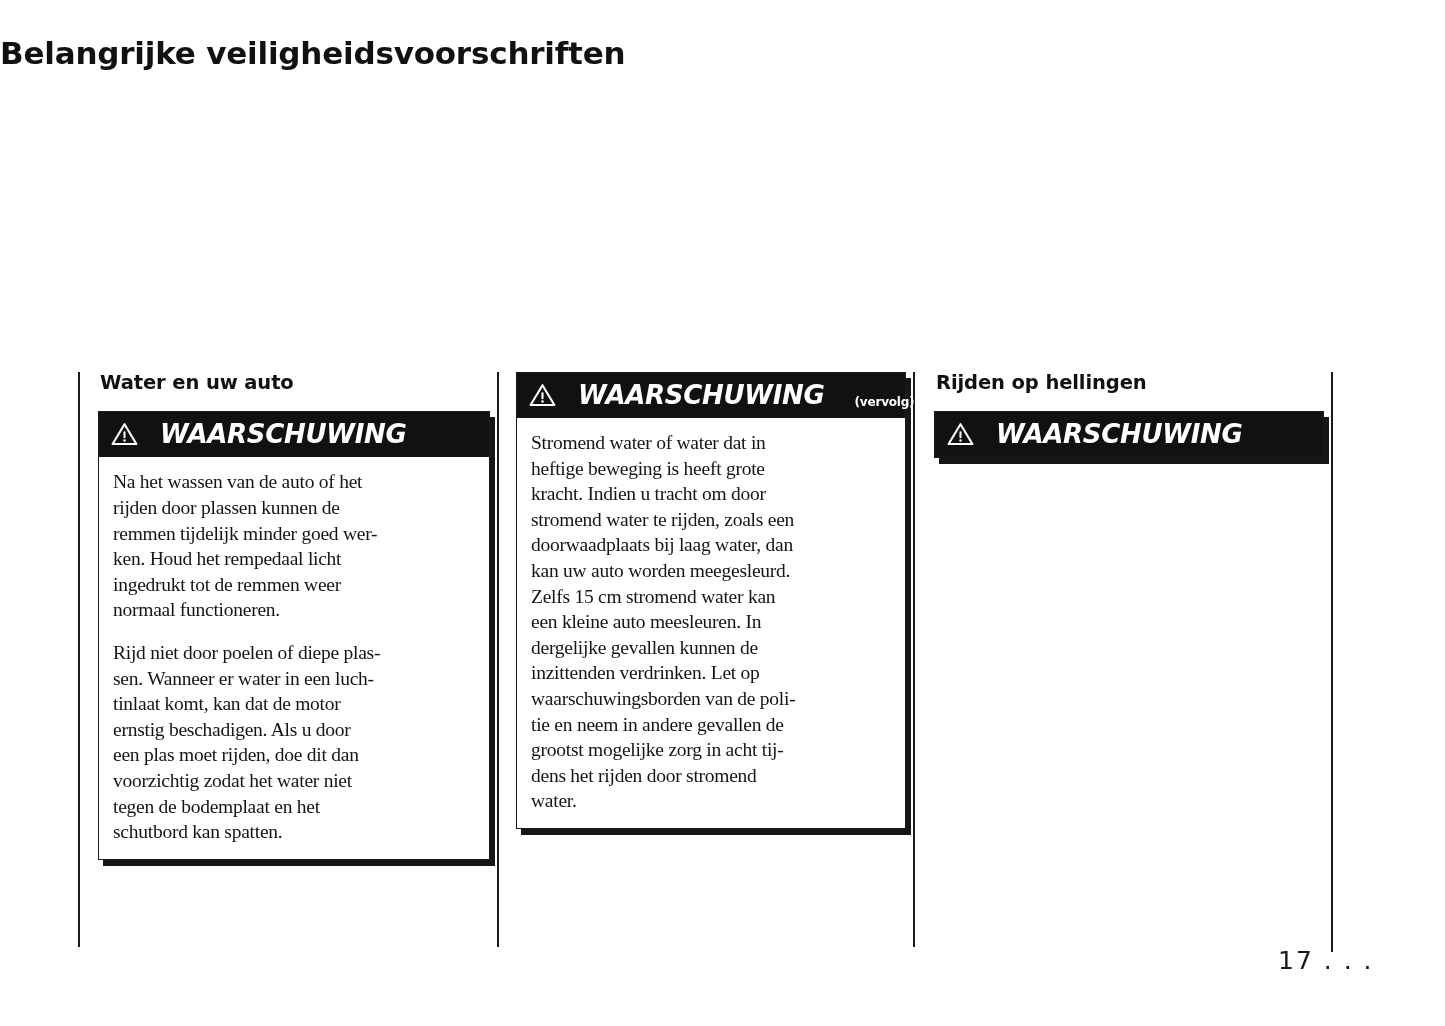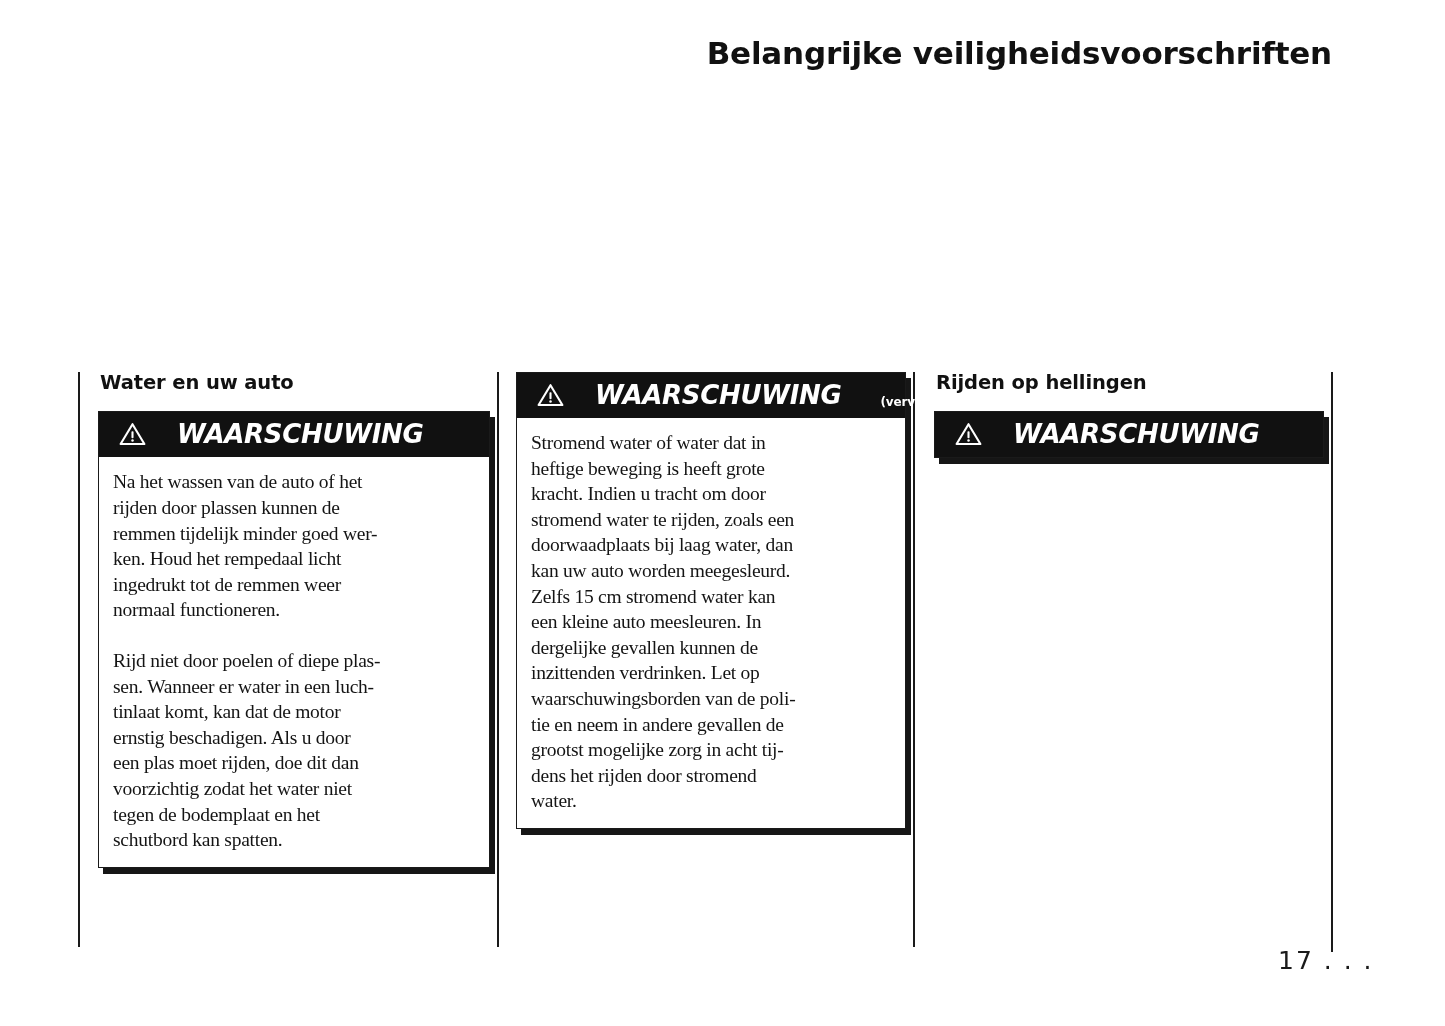--- a/index.html
+++ b/index.html
@@ -16,21 +16,21 @@
     color: #111111;
     -webkit-font-smoothing: antialiased;
   }
 
   
   .page-header {
     position: absolute;
     top: 36px;
     left: 0;
     right: 113px;
-    text-align: right;
+    text-align: left;
     font-size: 31px;
     font-weight: bold;
     letter-spacing: -0.2px;
     color: #111;
     line-height: 1.1;
   }
 
   
   .vrule {
     position: absolute;
@@ -66,24 +66,24 @@
     border: 1.5px solid #1a1a1a;
     background: #ffffff;
     box-sizing: border-box;
     
     box-shadow: 5px 6px 0 0 #161616;
   }
 
   .warn-banner {
     background: #111111;
     color: #ffffff;
-    padding: 7px 10px 8px 20px;
+    padding: 7px 10px 8px 12px;
     display: flex;
     align-items: center;
-    gap: 31px;
+    gap: 22px;
     min-height: 30px;
   }
   .warn-tri {
     flex: 0 0 auto;
     width: 27px;
     height: 24px;
     display: block;
   }
   .warn-word {
     font-family: "DejaVu Sans", "Liberation Sans", sans-serif;
@@ -113,21 +113,21 @@
   .warn-p {
     font-size: 19.5px;
     line-height: 25.6px;
     letter-spacing: -0.25px;
     color: #141414;
     margin: 0;
     white-space: pre-line;
     font-family: Liberation Serif, serif;
   }
   .warn-p + .warn-p {
-    margin-top: 25px;
+    margin-top: 17px;
   }
 
   
   .col-2 .warn-box { margin-top: 0; }
 
   
   .page-num {
     position: absolute;
     left: 1278px;
     top: 932px;

